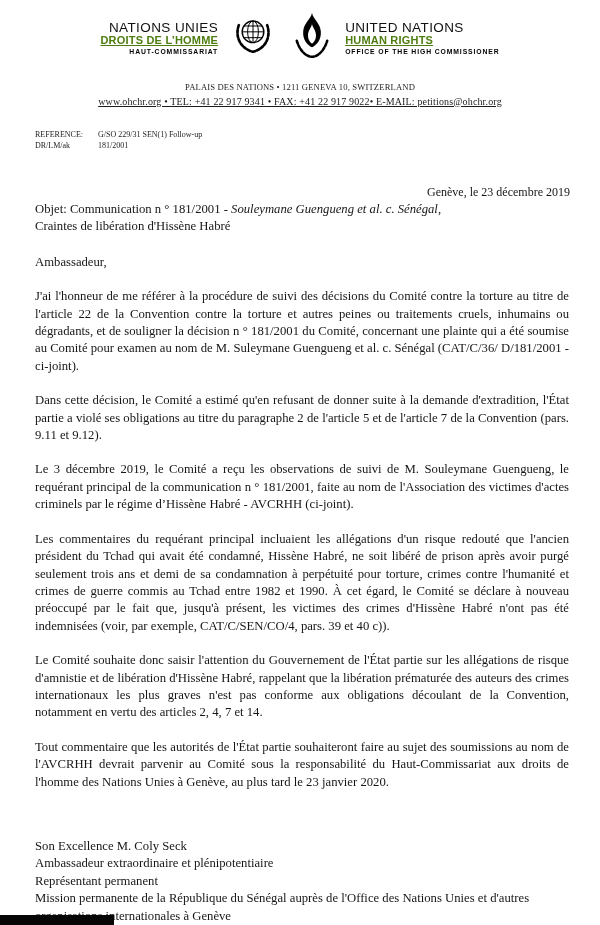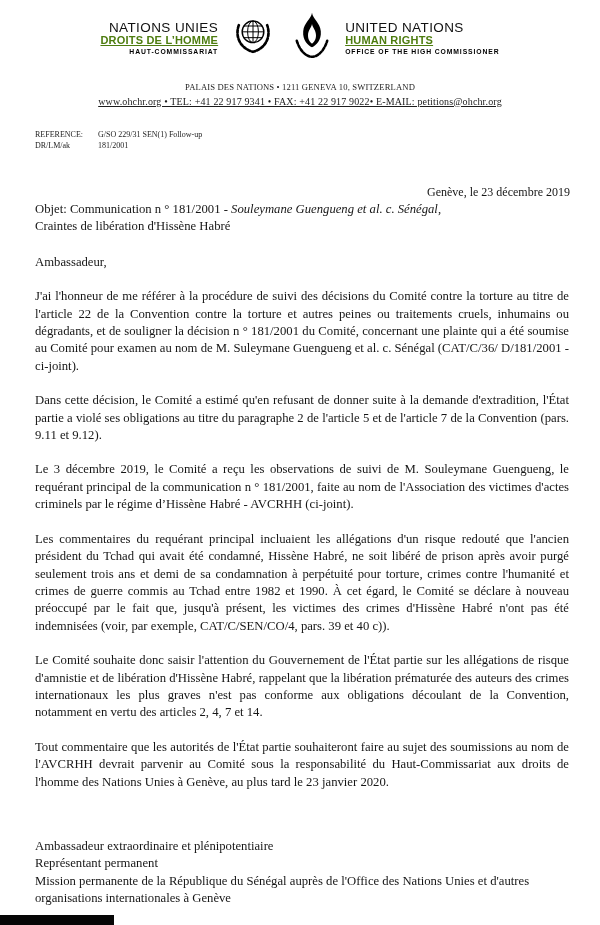--- a/index.html
+++ b/index.html
@@ -113,20 +113,21 @@
     <div class="salutation">Ambassadeur,</div>
 
     <p class="para">J'ai l'honneur de me référer à la procédure de suivi des décisions du Comité contre la torture au titre de l'article 22 de la Convention contre la torture et autres peines ou traitements cruels, inhumains ou dégradants, et de souligner la décision n ° 181/2001 du Comité, concernant une plainte qui a été soumise au Comité pour examen au nom de M. Suleymane Guengueng et al. c. Sénégal (CAT/C/36/ D/181/2001 - ci-joint).</p>
     <p class="para">Dans cette décision, le Comité a estimé qu'en refusant de donner suite à la demande d'extradition, l'État partie a violé ses obligations au titre du paragraphe 2 de l'article 5 et de l'article 7 de la Convention (pars. 9.11 et 9.12).</p>
     <p class="para">Le 3 décembre 2019, le Comité a reçu les observations de suivi de M. Souleymane Guengueng, le requérant principal de la communication n ° 181/2001, faite au nom de l'Association des victimes d'actes criminels par le régime d’Hissène Habré - AVCRHH (ci-joint).</p>
     <p class="para">Les commentaires du requérant principal incluaient les allégations d'un risque redouté que l'ancien président du Tchad qui avait été condamné, Hissène Habré, ne soit libéré de prison après avoir purgé seulement trois ans et demi de sa condamnation à perpétuité pour torture, crimes contre l'humanité et crimes de guerre commis au Tchad entre 1982 et 1990. À cet égard, le Comité se déclare à nouveau préoccupé par le fait que, jusqu'à présent, les victimes des crimes d'Hissène Habré n'ont pas été indemnisées (voir, par exemple, CAT/C/SEN/CO/4, pars. 39 et 40 c)).</p>
     <p class="para">Le Comité souhaite donc saisir l'attention du Gouvernement de l'État partie sur les allégations de risque d'amnistie et de libération d'Hissène Habré, rappelant que la libération prématurée des auteurs des crimes internationaux les plus graves n'est pas conforme aux obligations découlant de la Convention, notamment en vertu des articles 2, 4, 7 et 14.</p>
     <p class="para">Tout commentaire que les autorités de l'État partie souhaiteront faire au sujet des soumissions au nom de l'AVCRHH devrait parvenir au Comité sous la responsabilité du Haut-Commissariat aux droits de l'homme des Nations Unies à Genève, au plus tard le 23 janvier 2020.</p>
 
     <div class="sig">
+      <div>Son Excellence M. Coly Seck</div>
       <div>Ambassadeur extraordinaire et plénipotentiaire</div>
       <div>Représentant permanent</div>
       <div>Mission permanente de la République du Sénégal auprès de l'Office des Nations Unies et d'autres organisations internationales à Genève</div>
 
     </div>
 
   </div>
 
   <div class="scan-bar"></div>
 </div>

